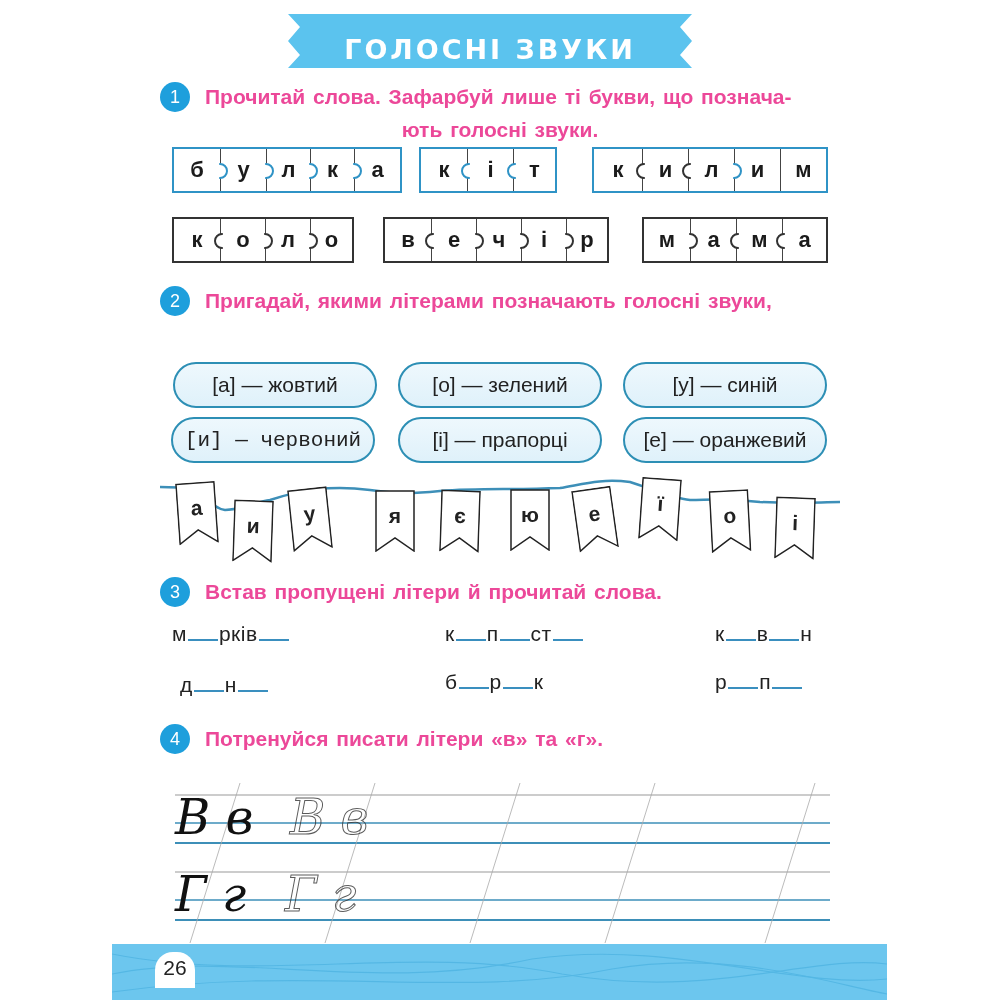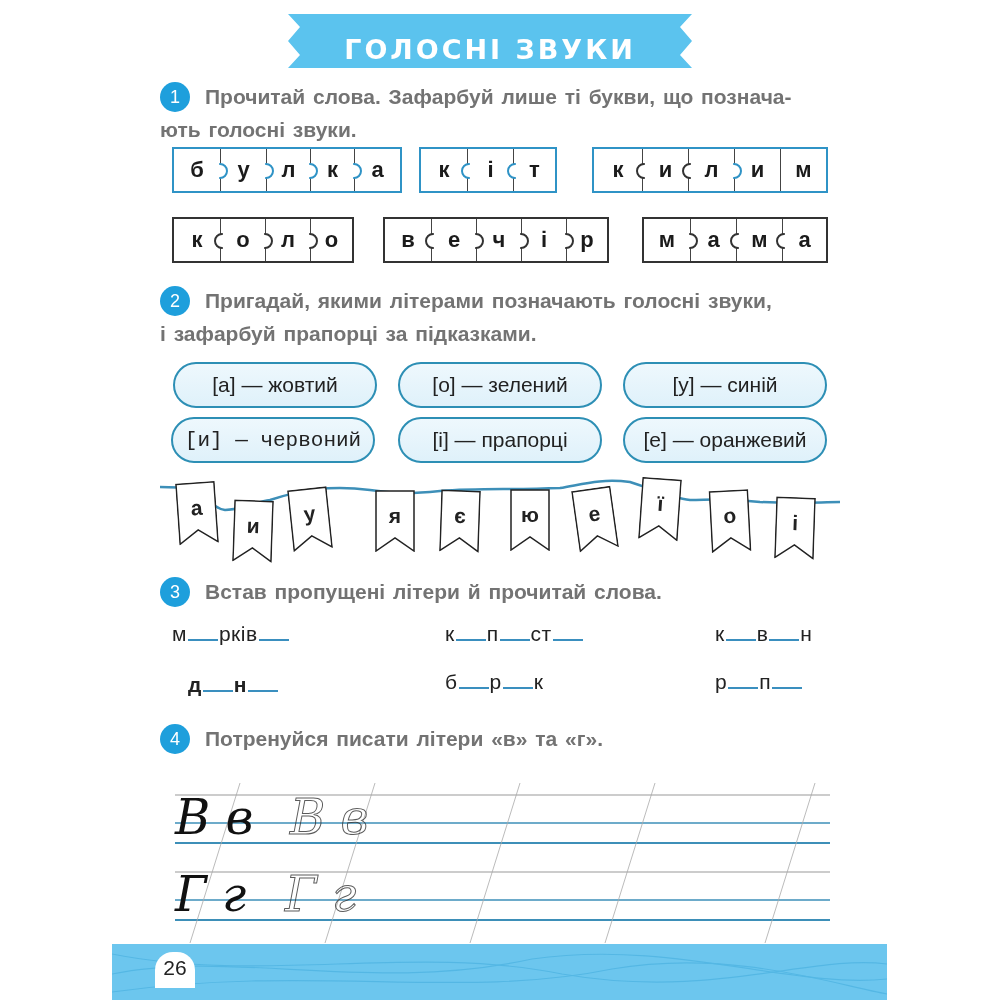--- a/index.html
+++ b/index.html
@@ -13,22 +13,22 @@
     display: flex; align-items: center; justify-content: center;
     color: #fff; font-weight: bold; font-size: 27px; letter-spacing: 3px;
     font-family: "DejaVu Sans", sans-serif; }
 
   
   .task { position: absolute; left: 160px; width: 680px; }
   .task-num { position: absolute; left: 0; top: 2px; width: 30px; height: 30px; border-radius: 50%;
     background: #1e9fdc; color: #fff; font-size: 18px; display: flex; align-items: center; justify-content: center;
     font-family: "Liberation Sans", sans-serif; }
   .task-text { font-family: "Liberation Sans", sans-serif; font-weight: bold; font-size: 21px; line-height: 33px;
-    color: #737373; padding-left: 45px; text-indent: 0; word-spacing: 2px; }
-  .task-text .line2 { display: block; margin-left: -45px; }
+    color: #ec4899; padding-left: 45px; text-indent: 0; word-spacing: 2px; }
+  .task-text .line2 { display: block; margin-left: -45px; text-align: center; }
 
   
   .puzzle { position: absolute; height: 46px; display: flex; border: 2px solid #333; }
   .puzzle.blue { border-color: #2f93c6; }
   .piece { position: relative; height: 100%; display: flex; align-items: center; justify-content: center;
     font-family: "Liberation Sans", sans-serif; font-size: 22px; font-weight: bold; color: #1b1b1b; }
   .piece + .piece { border-left: 1.5px solid #444; }
   .tab { position: absolute; left: -9px; top: 14px; width: 16px; height: 16px; border: 2px solid #333;
     border-radius: 50%; background: #fff; clip-path: inset(0 0 0 45%); }
   .tab.blue { border-color: #2f93c6; }
@@ -191,21 +191,20 @@
   <div class="piece" style="width:44px;">
       <i class="tab rev"></i>
       <span>а</span>
     </div>
 </div>
 
 <div class="task" style="top:284px;">
   <div class="task-num">2</div>
   <div class="task-text">
     <span>Пригадай, якими літерами позначають голосні звуки,</span>
-    <span class="line2">і зафарбуй прапорці за підказками.</span>
   </div>
 </div>
 
 <div class="pill" style="left:173px; top:362px;">[а] — жовтий</div>
 <div class="pill" style="left:398px; top:362px;">[о] — зелений</div>
 <div class="pill" style="left:623px; top:362px;">[у] — синій</div>
 <div class="pill" style="left:171px; top:417px;font-family:Liberation Mono, monospace;">[и] — червоний</div>
 <div class="pill" style="left:398px; top:417px;">[і] — прапорці</div>
 <div class="pill" style="left:623px; top:417px;">[е] — оранжевий</div>
 
@@ -283,21 +282,21 @@
 
 <div class="word" style="left:172px; top:622px;">
   <span>м</span><span class="blank"></span><span>рків</span><span class="blank"></span>
 </div>
 <div class="word" style="left:445px; top:622px;">
   <span>к</span><span class="blank"></span><span>п</span><span class="blank"></span><span>ст</span><span class="blank"></span>
 </div>
 <div class="word" style="left:715px; top:622px;">
   <span>к</span><span class="blank"></span><span>в</span><span class="blank"></span><span>н</span>
 </div>
-<div class="word" style="left:188px; top:673px;font-weight:bold;">
+<div class="word" style="left:180px; top:673px;">
   <span>д</span><span class="blank"></span><span>н</span><span class="blank"></span>
 </div>
 <div class="word" style="left:445px; top:670px;">
   <span>б</span><span class="blank"></span><span>р</span><span class="blank"></span><span>к</span>
 </div>
 <div class="word" style="left:715px; top:670px;">
   <span>р</span><span class="blank"></span><span>п</span><span class="blank"></span>
 </div>
 
 <div class="task" style="top:722px;">

